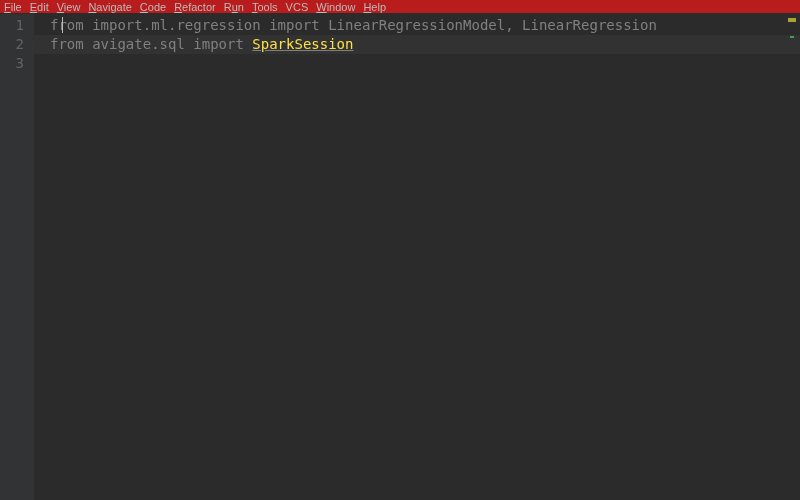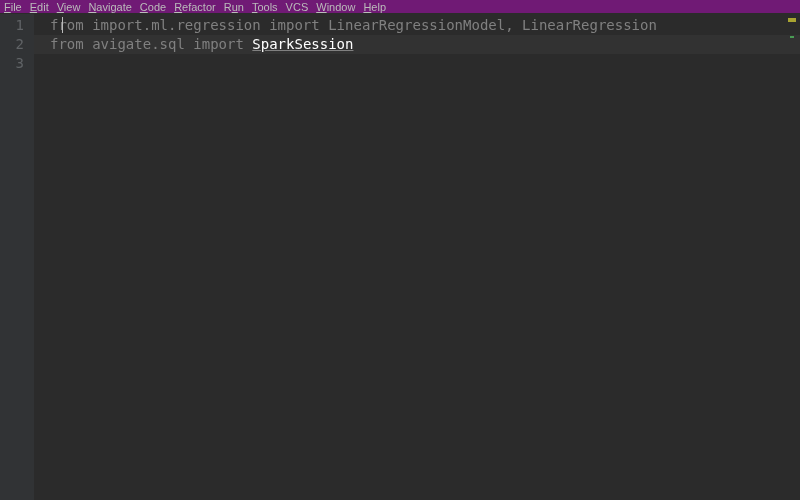--- a/index.html
+++ b/index.html
@@ -6,21 +6,21 @@
   html, body { width: 800px; height: 500px; overflow: hidden; }
   body {
     background: #2b2b2b;
     font-family: "Segoe UI", Tahoma, sans-serif;
     font-size: 11px;
     color: #bbbbbb;
     display: flex;
     flex-direction: column;
   }
   .menubar {
-    background: #701a75;
+    background: #b91c1c;
     height: 14px;
     display: flex;
     align-items: center;
     padding: 0 4px;
     gap: 8px;
     border-bottom: 1px solid #2b2b2b;
   }
   .menubar span {
     color: #bbbbbb;
     font-size: 11px;
@@ -58,21 +58,21 @@
     height: 19px;
     line-height: 19px;
     padding-left: 16px;
     white-space: pre;
   }
   .line.current {
     background: #323232;
   }
   .kw { color: #cc7832; }
   .unused { color: #808080; }
-  .ref { color: #ffffff; text-decoration: underline; text-decoration-color: #808080; }
+  .ref { color: #fde047; text-decoration: underline; text-decoration-color: #808080; }
   .mark {
     position: absolute;
     top: 4px;
     right: 4px;
     width: 8px;
     height: 4px;
     background: #a9a431;
   }
   .caret {
     position: absolute;

